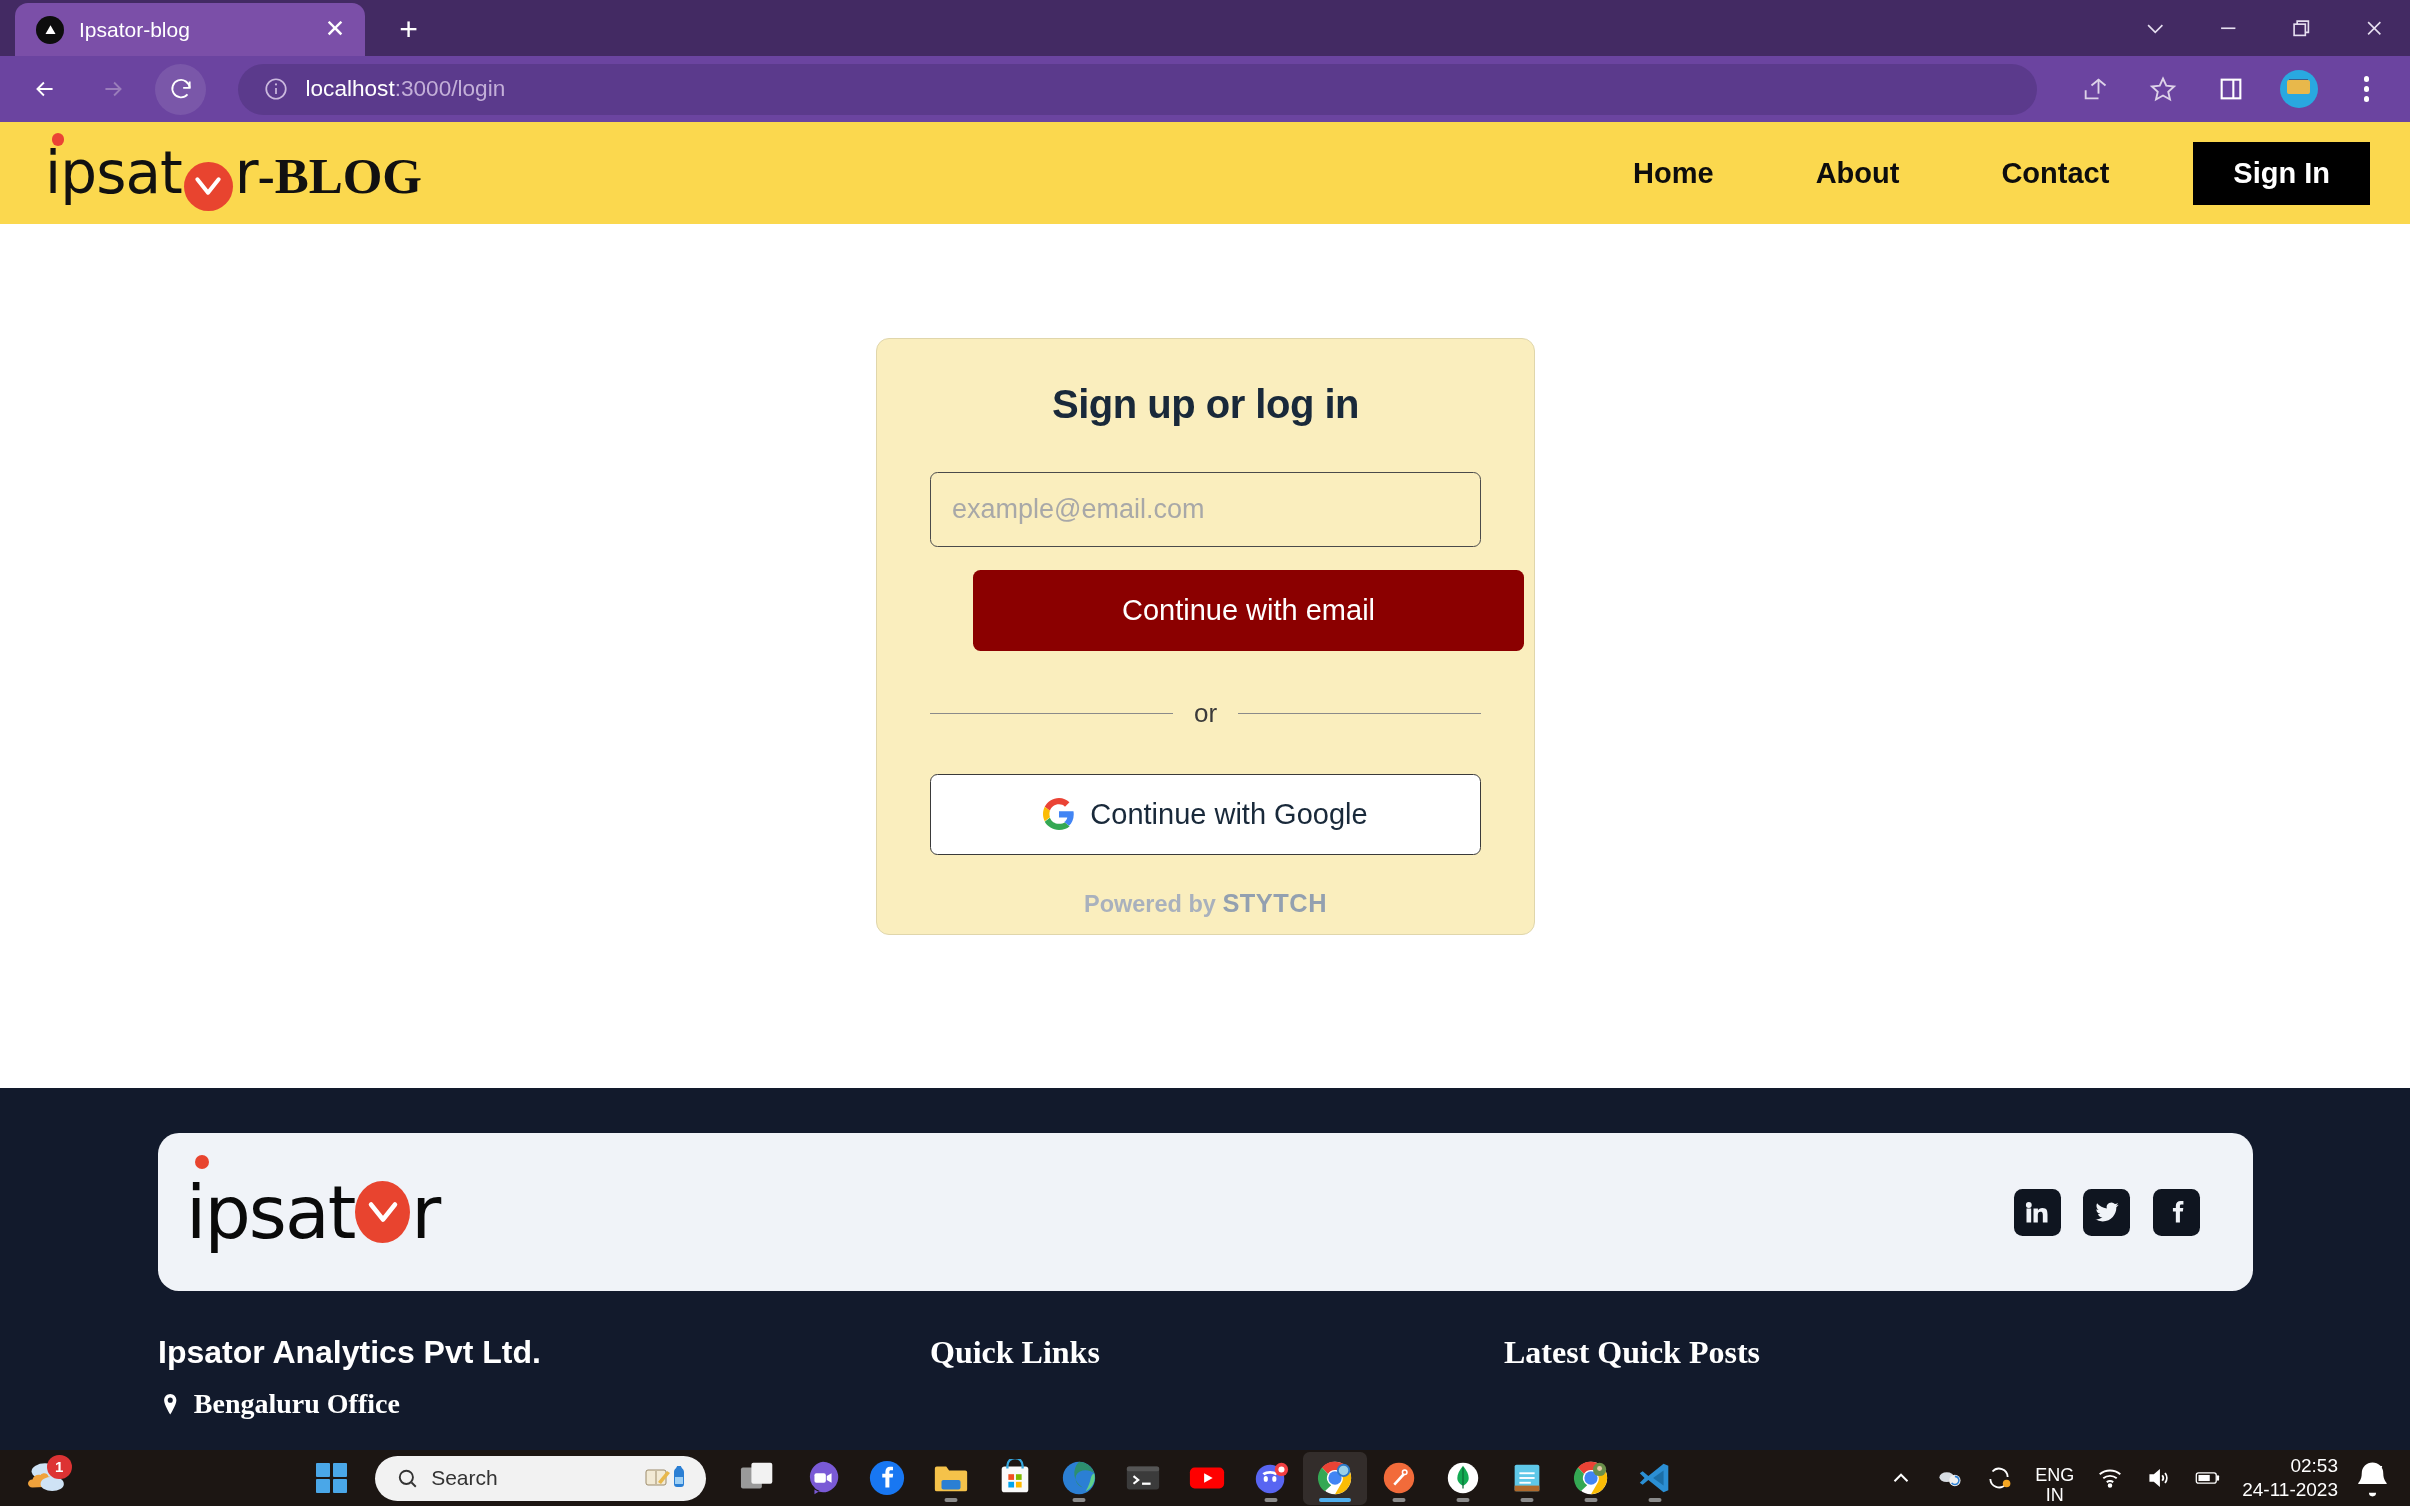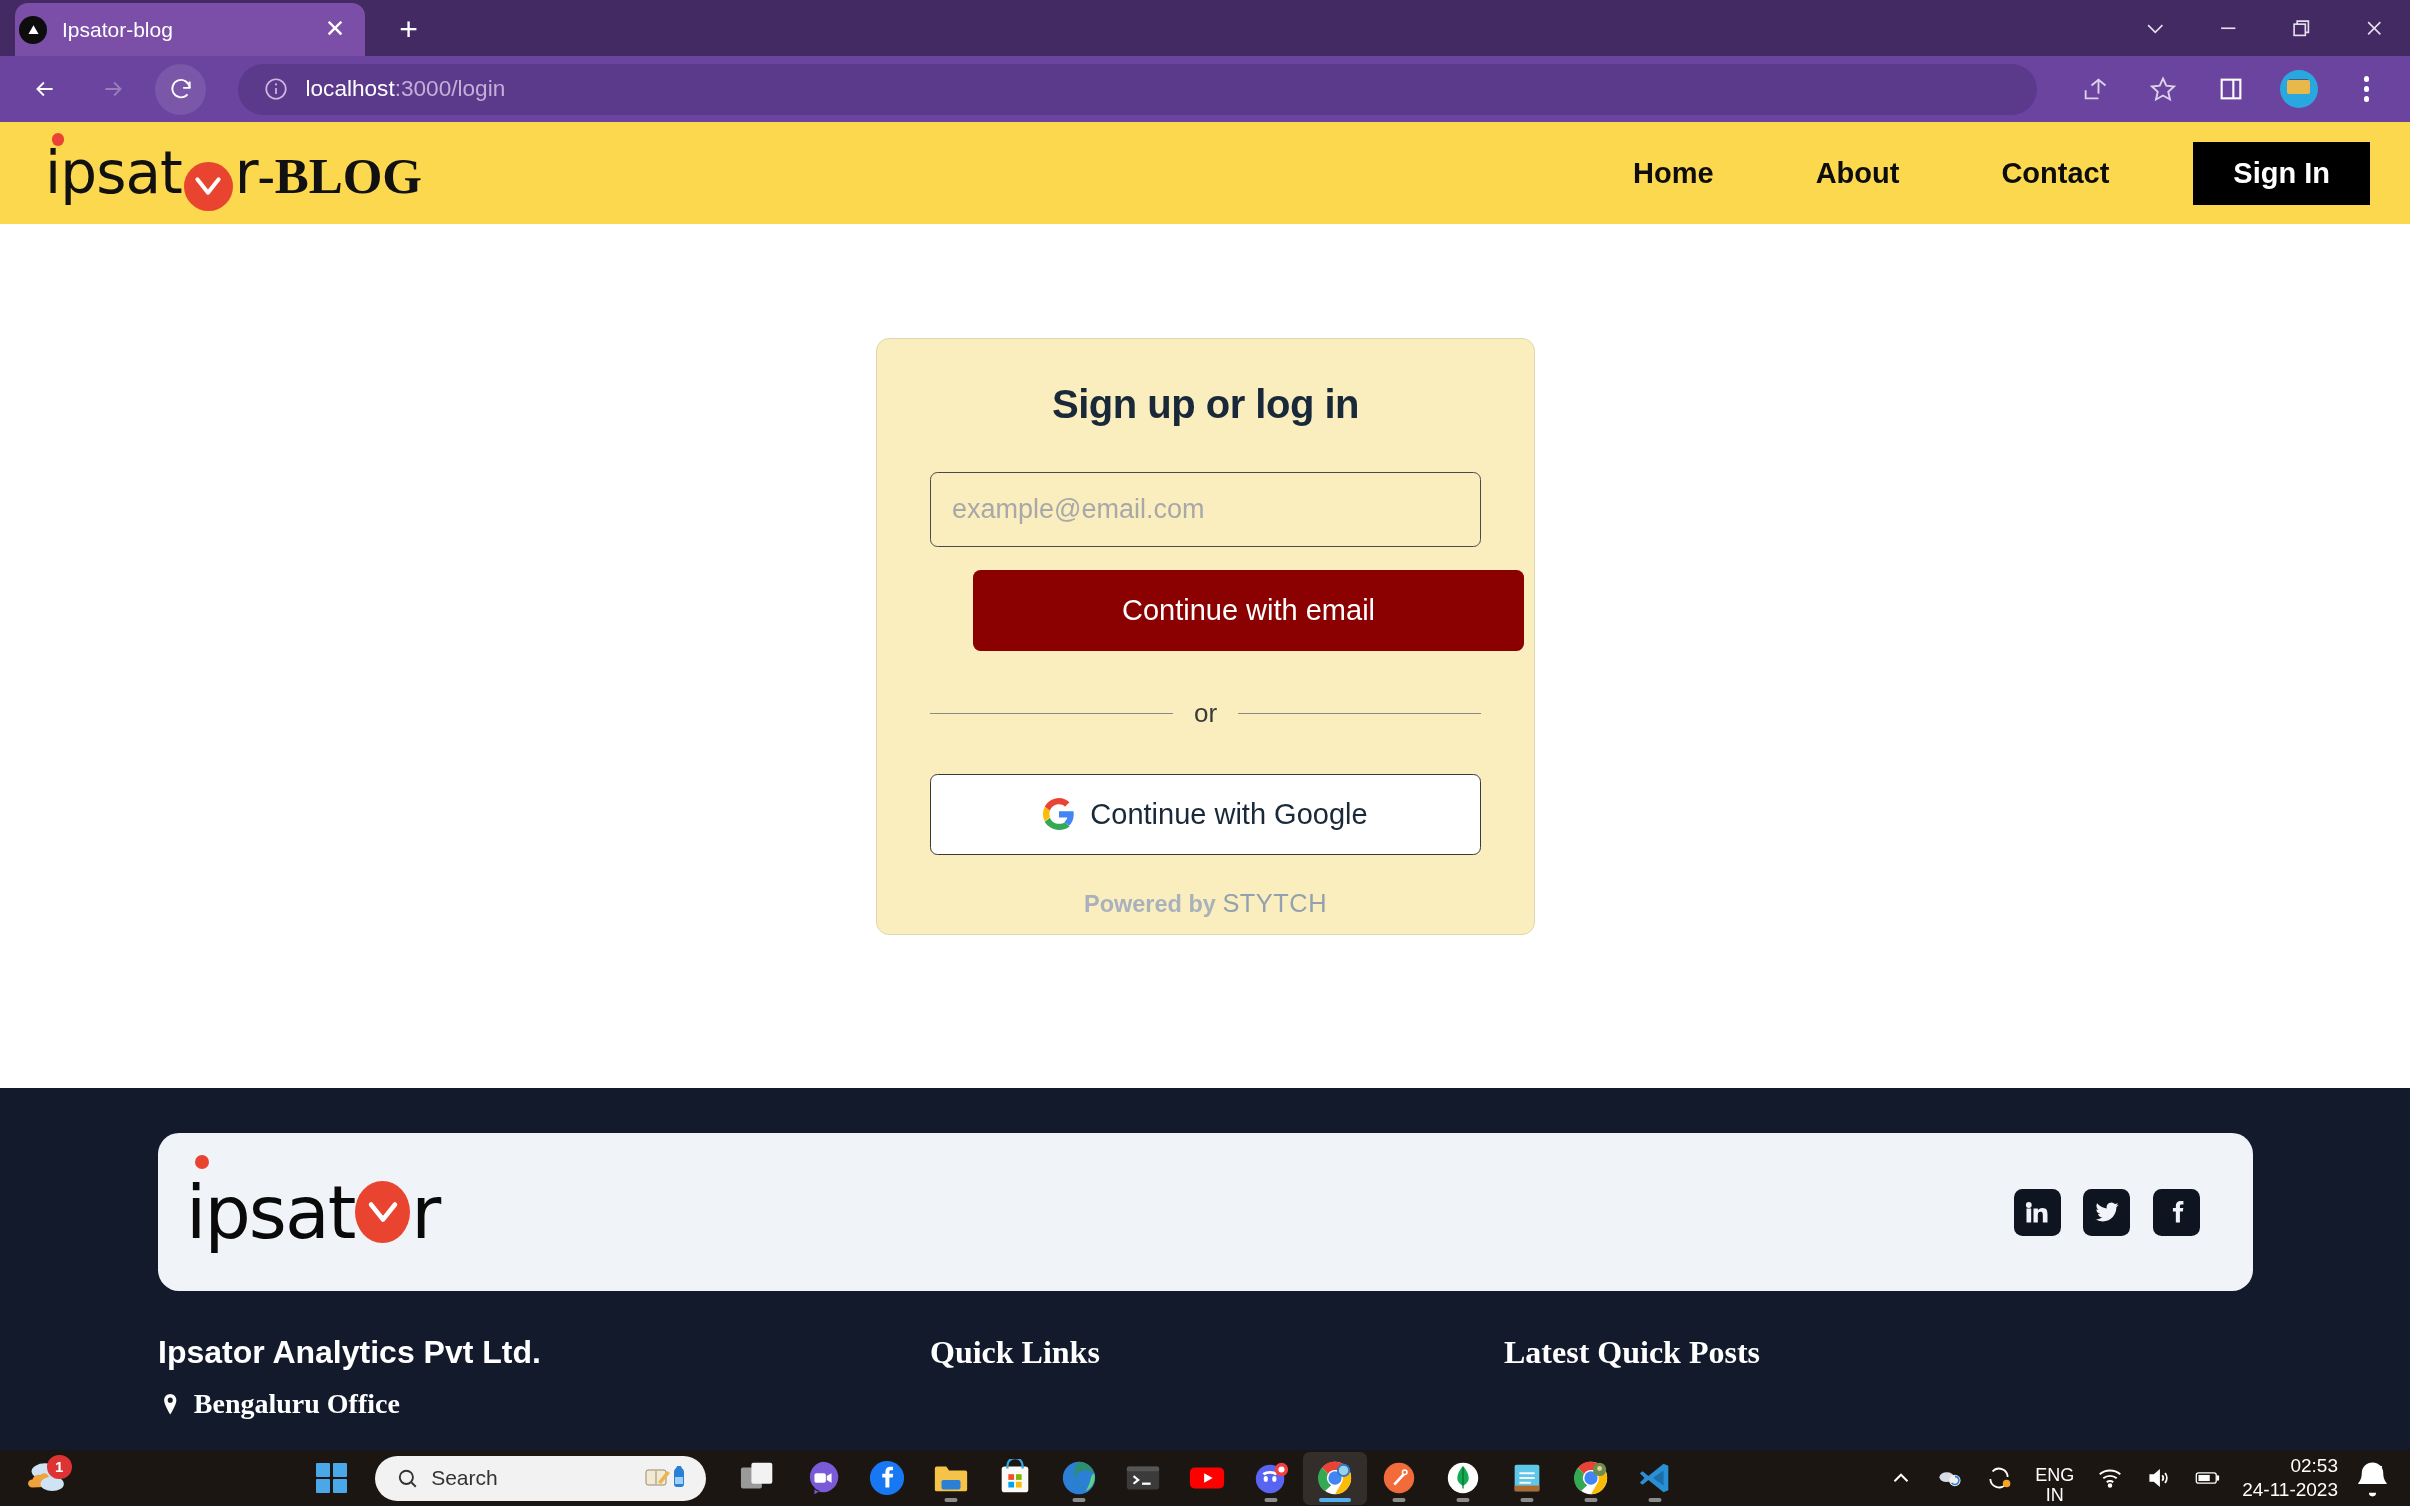--- a/index.html
+++ b/index.html
@@ -14,21 +14,21 @@
   .browser { width: 2411px; height: 1450px; background: #4a2d6e; position: relative; }
 
   
   .tabstrip {
     height: 56px; background: #432a63;
     display: flex; align-items: flex-end; padding-left: 15px; position: relative;
   }
   .tab {
     display: flex; align-items: center; gap: 15px;
     background: #7b4fa8; height: 53px; width: 350px;
-    border-radius: 13px 13px 0 0; padding: 0 17px 0 4px;
+    border-radius: 13px 13px 0 0; padding: 0 17px 0 21px;
     position: relative;
   }
   .tab-favicon {
     width: 28px; height: 28px; border-radius: 50%;
     background: #0d0d0d; display: flex; align-items: center; justify-content: center; flex: none;
   }
   .tab-favicon svg { width: 15px; height: 15px; }
   .tab-title {
     color: #ffffff; font-size: 21px; flex: 1;
     white-space: nowrap; overflow: hidden; text-overflow: ellipsis;
@@ -128,21 +128,21 @@
   .btn-google {
     width: 100%; height: 81px; background: #ffffff; border: 0.9px solid #3a3a3a;
     border-radius: 7.5px; display: flex; align-items: center; justify-content: center;
     gap: 15px; font-size: 29px; color: #19293a; cursor: pointer;
     font-family: "Liberation Sans", sans-serif;
   }
   .btn-google svg { width: 32px; height: 32px; }
   .powered {
     text-align: center; margin-top: 34px; font-size: 23.5px; color: #a9b1bd; font-weight: 600;
   }
-  .powered b { color: #93a0b0; font-weight: 400; letter-spacing: 0.5px; font-size: 25.4px; }
+  .powered b { color: #93a0b0; font-weight: 700; letter-spacing: 0.5px; font-size: 25.4px; }
 
   
   .site-footer { background: #121a2c; height: 362px; padding: 45px 158px 0; position: relative; }
   .footer-logo-panel {
     background: #f0f3f8; border-radius: 21px; height: 158px;
     display: flex; align-items: center; justify-content: space-between;
     padding: 0 53px 0 28px;
   }
   .flogo { display: flex; align-items: center; position: relative; }
   .flogo .txt { font-size: 73px; color: #0a0a0a; font-family: "DejaVu Sans", sans-serif; letter-spacing: -1.9px; }

